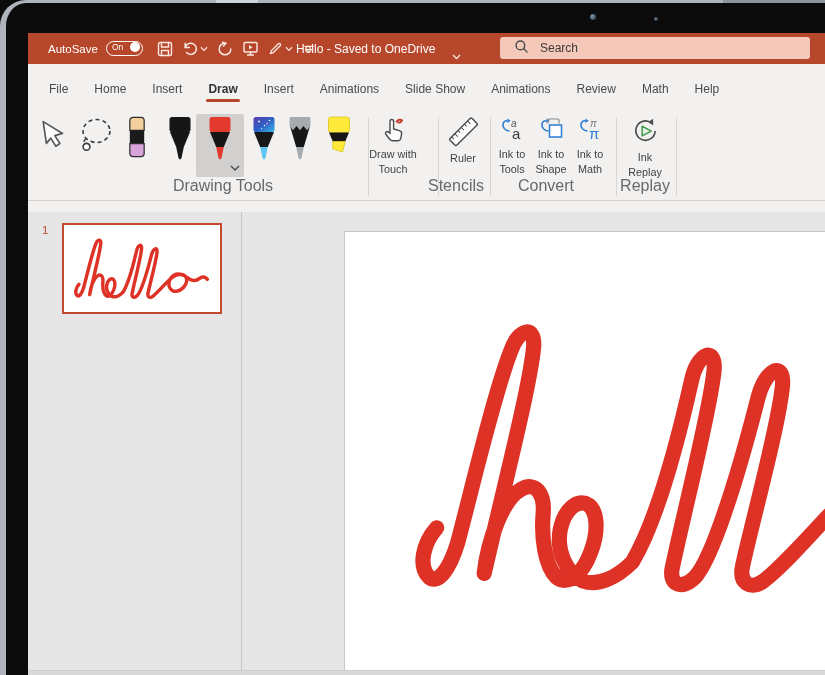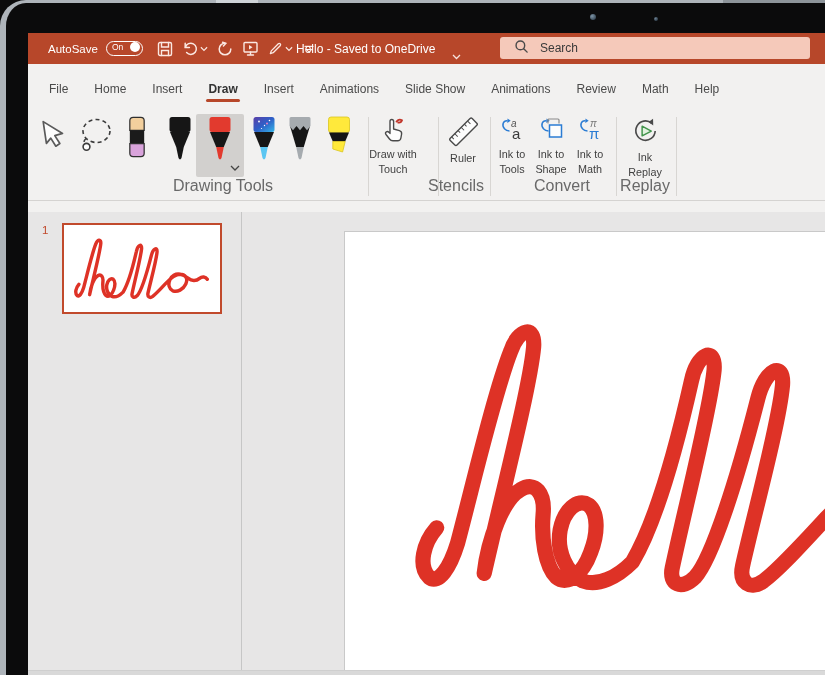--- a/index.html
+++ b/index.html
@@ -293,21 +293,21 @@
           <svg width="26" height="26" viewBox="0 0 26 26">
               <path d="M8.5 1.5 l3.2 2.3 -3.4 2.2 z" fill="#2b7cd3"></path>
               <path d="M8.5 3.8 C4 3.4 2.5 8.3 5.5 11.8 q1.8 2 5 2.2" fill="none" stroke="#2b7cd3" stroke-width="1.5"></path>
               <text x="13" y="9.5" font-size="10" font-style="italic" fill="#777">π</text>
               <text x="12" y="22" font-size="15" fill="#2b7cd3">π</text>
             </svg>
         </span>
         <span class="bl">Ink to</span>
         <span class="bl">Math</span>
       </div>
-      <div class="grp-label" style="left:504px;width:60px">Convert</div>
+      <div class="grp-label" style="left:488px;width:60px">Convert</div>
 
       <div class="vsep" style="left:588px"></div>
 
       <div class="big-btn" style="left:592px;width:50px">
         <span>
           <svg width="29" height="29" viewBox="0 0 30 30">
               <path d="M21.5 6.5 A10 10 0 1 0 25 14.5" fill="none" stroke="#4a4a4a" stroke-width="1.7"></path>
               <path d="M22.8 1.8 l-4.6 3.5 4.8 3.4 z" fill="#4a4a4a"></path>
               <path d="M11.5 9.5 L21 14.5 L11.5 19.5 Z" fill="#e2f1df" stroke="#41934b" stroke-width="1.5" stroke-linejoin="round"></path>
             </svg>

